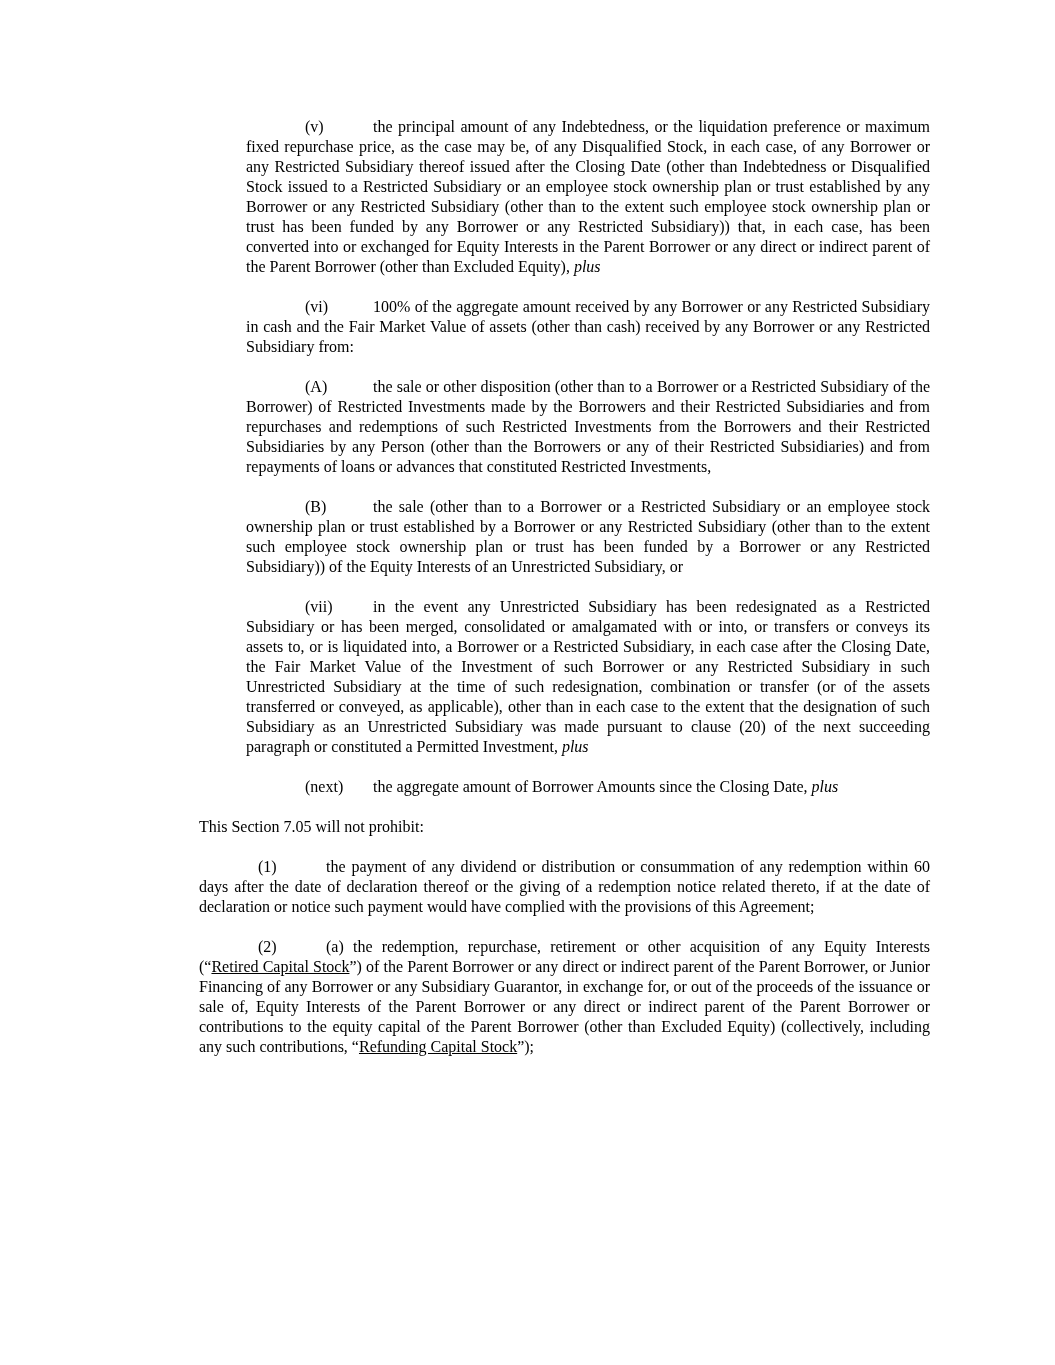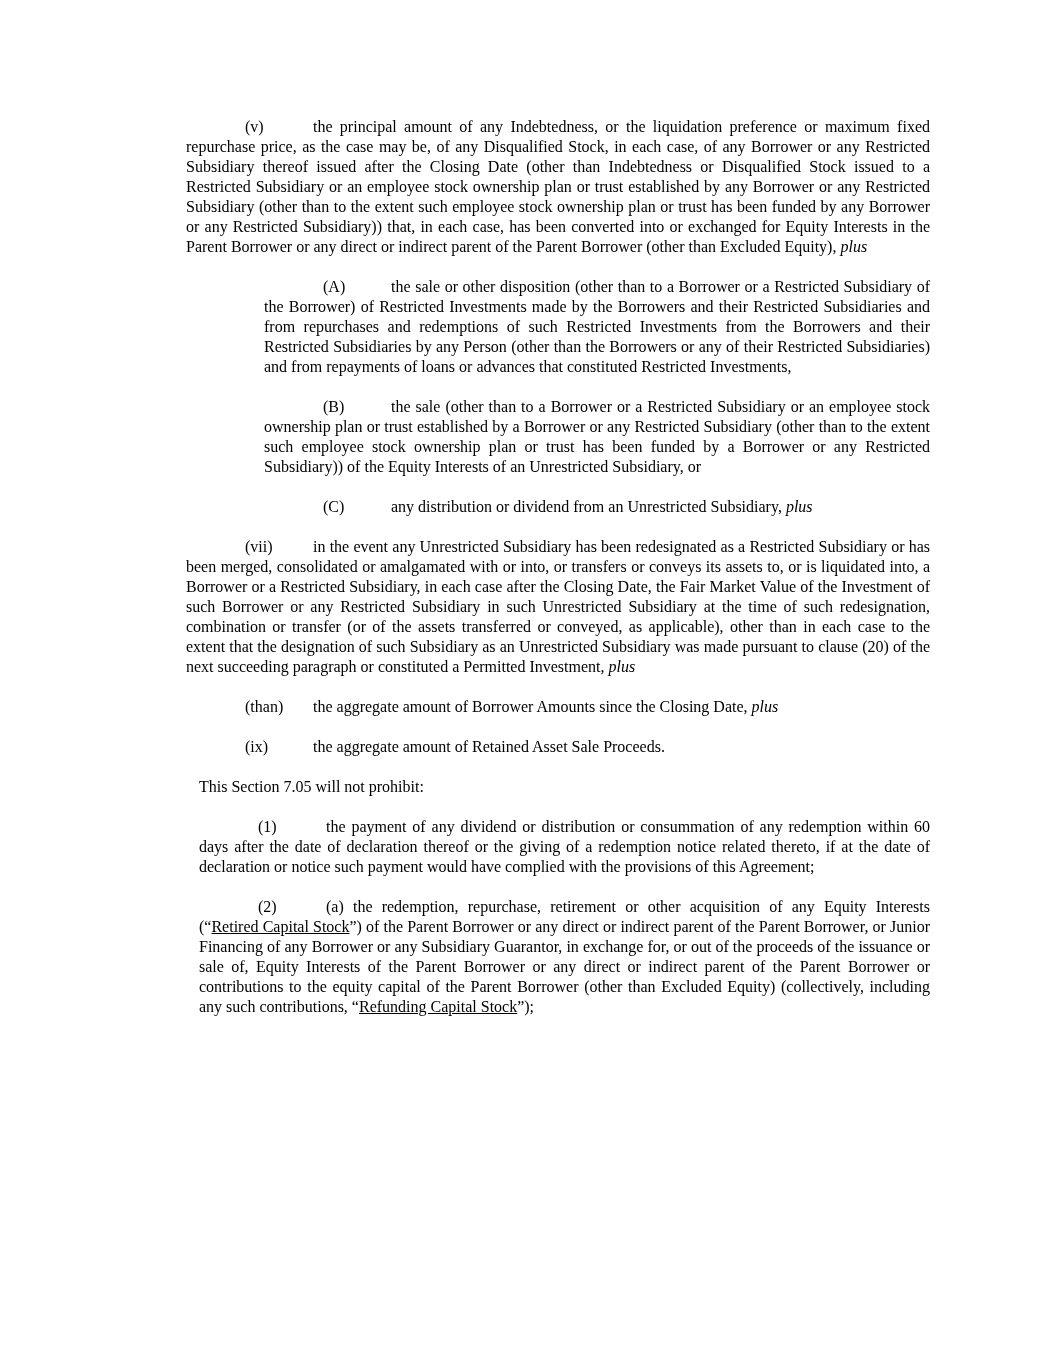--- a/index.html
+++ b/index.html
@@ -24,40 +24,39 @@
     font-size: 16px;
     line-height: 20px;
     text-align: justify;
   }
   p.para {
     margin: 0 0 20px 0;
     padding: 0;
   }
   p.para:last-child { margin-bottom: 0; }
   p.lvl0 { margin-left: 13px; }
-  p.lvl1 { }
-  p.lvl2 { margin-left: 78px; }
+  p.lvl1 { margin-left: 60px; }
+  p.lvl2 { margin-left: 60px; }
   p.labeled { text-indent: 59px; }
   span.plabel {
     display: inline-block;
     width: 68px;
     text-indent: 0;
   }
   .run-italic { font-style: italic; }
   .run-underline { text-decoration: underline; }
 </style>
 </head>
 <body>
 
 <div class="page">
   <div class="doc">
       <p class="para lvl1 labeled"><span class="plabel">(v)</span><span>the principal amount of any Indebtedness, or the liquidation preference or maximum fixed repurchase price, as the case may be, of any Disqualified Stock, in each case, of any Borrower or any Restricted Subsidiary thereof issued after the Closing Date (other than Indebtedness or Disqualified Stock issued to a Restricted Subsidiary or an employee stock ownership plan or trust established by any Borrower or any Restricted Subsidiary (other than to the extent such employee stock ownership plan or trust has been funded by any Borrower or any Restricted Subsidiary)) that, in each case, has been converted into or exchanged for Equity Interests in the Parent Borrower or any direct or indirect parent of the Parent Borrower (other than Excluded Equity), </span><span class="run-italic">plus</span></p>
+      <p class="para lvl1 labeled"><span class="plabel">(vi)</span><span>100% of the aggregate amount received by any Borrower or any Restricted Subsidiary in cash and the Fair Market Value of assets (other than cash) received by any Borrower or any Restricted Subsidiary from:</span></p>
       <p class="para lvl2 labeled"><span class="plabel">(A)</span><span>the sale or other disposition (other than to a Borrower or a Restricted Subsidiary of the Borrower) of Restricted Investments made by the Borrowers and their Restricted Subsidiaries and from repurchases and redemptions of such Restricted Investments from the Borrowers and their Restricted Subsidiaries by any Person (other than the Borrowers or any of their Restricted Subsidiaries) and from repayments of loans or advances that constituted Restricted Investments,</span></p>
       <p class="para lvl2 labeled"><span class="plabel">(B)</span><span>the sale (other than to a Borrower or a Restricted Subsidiary or an employee stock ownership plan or trust established by a Borrower or any Restricted Subsidiary (other than to the extent such employee stock ownership plan or trust has been funded by a Borrower or any Restricted Subsidiary)) of the Equity Interests of an Unrestricted Subsidiary, or</span></p>
-      <p class="para lvl2 labeled"><span class="plabel">(C)</span><span>any distribution or dividend from an Unrestricted Subsidiary, </span><span class="run-italic">plus</span></p>
       <p class="para lvl1 labeled"><span class="plabel">(vii)</span><span>in the event any Unrestricted Subsidiary has been redesignated as a Restricted Subsidiary or has been merged, consolidated or amalgamated with or into, or transfers or conveys its assets to, or is liquidated into, a Borrower or a Restricted Subsidiary, in each case after the Closing Date, the Fair Market Value of the Investment of such Borrower or any Restricted Subsidiary in such Unrestricted Subsidiary at the time of such redesignation, combination or transfer (or of the assets transferred or conveyed, as applicable), other than in each case to the extent that the designation of such Subsidiary as an Unrestricted Subsidiary was made pursuant to clause (20) of the next succeeding paragraph or constituted a Permitted Investment, </span><span class="run-italic">plus</span></p>
-      <p class="para lvl1 labeled"><span class="plabel">(than)</span><span>the aggregate amount of Borrower Amounts since the Closing Date, </span><span class="run-italic">plus</span></p>
-      <p class="para lvl1 labeled"><span class="plabel">(ix)</span><span>the aggregate amount of Retained Asset Sale Proceeds.</span></p>
+      <p class="para lvl1 labeled"><span class="plabel">(next)</span><span>the aggregate amount of Borrower Amounts since the Closing Date, </span><span class="run-italic">plus</span></p>
       <p class="para lvl0"><span>This Section 7.05 will not prohibit:</span></p>
       <p class="para lvl0 labeled"><span class="plabel">(1)</span><span>the payment of any dividend or distribution or consummation of any redemption within 60 days after the date of declaration thereof or the giving of a redemption notice related thereto, if at the date of declaration or notice such payment would have complied with the provisions of this Agreement;</span></p>
       <p class="para lvl0 labeled"><span class="plabel">(2)</span><span>(a) the redemption, repurchase, retirement or other acquisition of any Equity Interests (“</span><span class="run-underline">Retired Capital Stock</span><span>”) of the Parent Borrower or any direct or indirect parent of the Parent Borrower, or Junior Financing of any Borrower or any Subsidiary Guarantor, in exchange for, or out of the proceeds of the issuance or sale of, Equity Interests of the Parent Borrower or any direct or indirect parent of the Parent Borrower or contributions to the equity capital of the Parent Borrower (other than Excluded Equity) (collectively, including any such contributions, “</span><span class="run-underline">Refunding Capital Stock</span><span>”);</span></p>
     </div>
 </div>
 
 </body></html>

